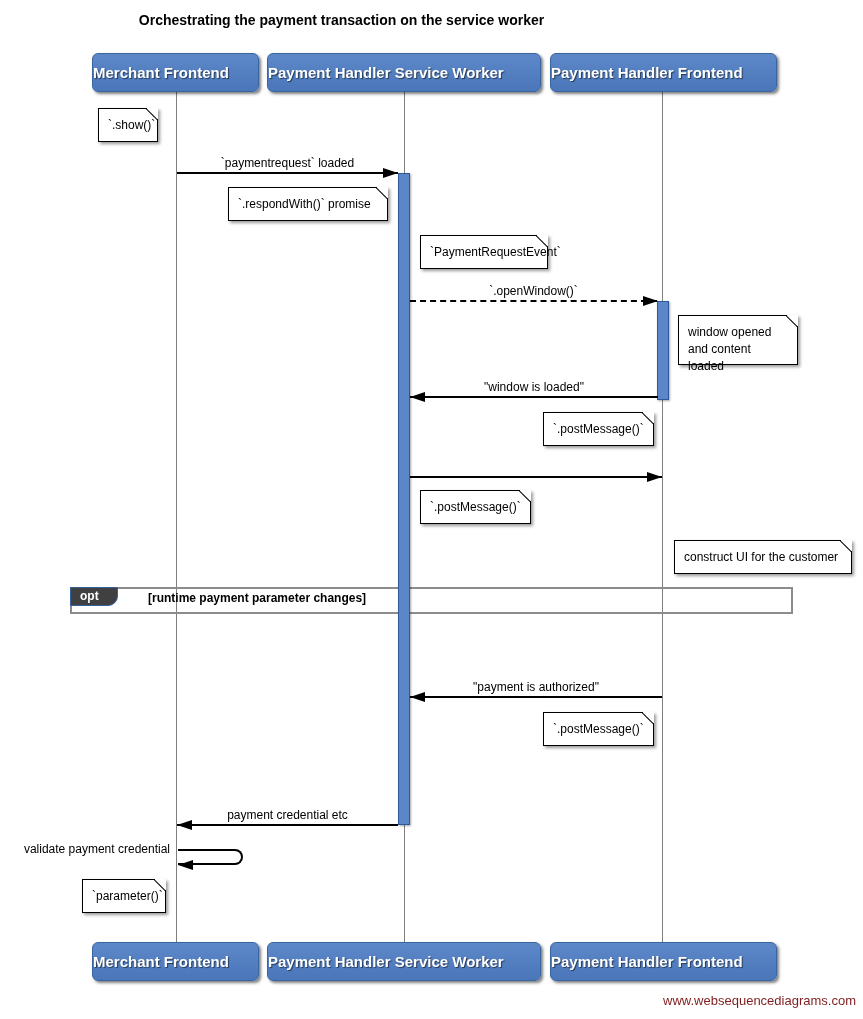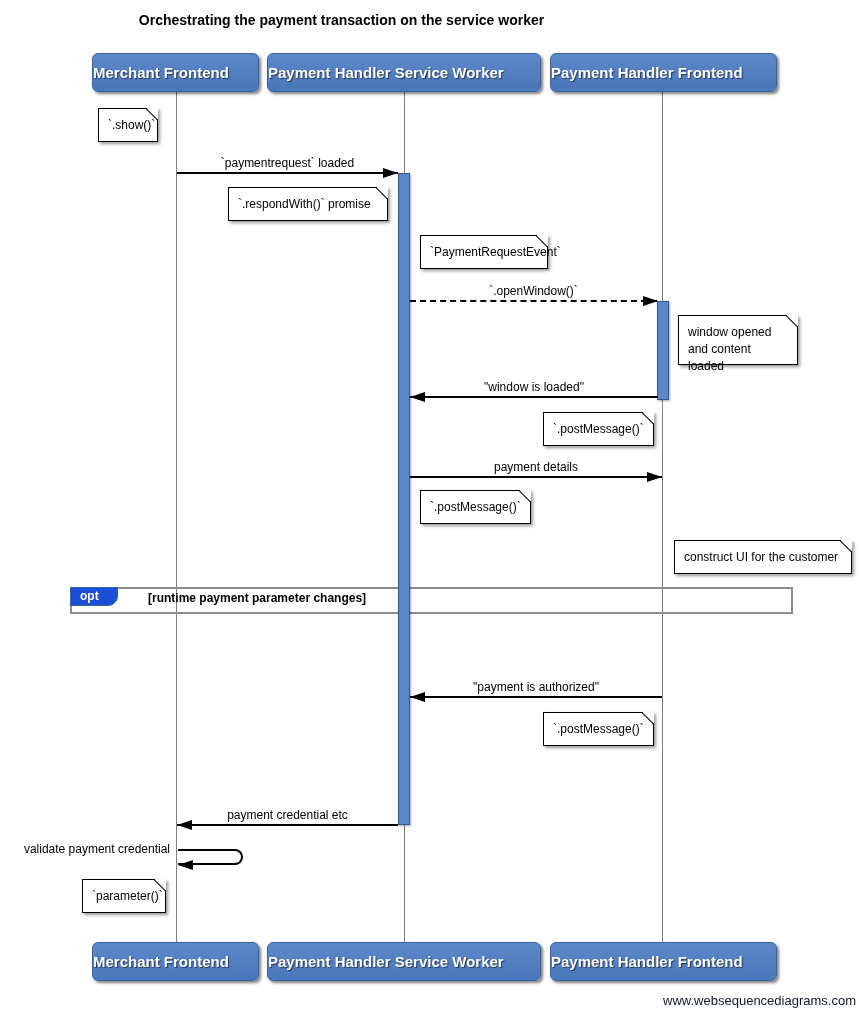--- a/index.html
+++ b/index.html
@@ -35,25 +35,25 @@
   .note::after{content:"";position:absolute;top:5px;right:-3px;width:16px;height:1px;background:#000;transform:rotate(45deg);}
   .mline{position:absolute;height:0;border-top:2px solid #000;}
   .mline.dashed{border-top-style:dashed;}
   .ahead-r{position:absolute;width:0;height:0;border-top:5px solid transparent;border-bottom:5px solid transparent;border-left:15px solid #000;}
   .ahead-l{position:absolute;width:0;height:0;border-top:5px solid transparent;border-bottom:5px solid transparent;border-right:15px solid #000;}
   .mlabel{position:absolute;font-size:12px;text-align:center;}
   .selfloop{position:absolute;box-sizing:border-box;border:2px solid #000;border-left:none;border-radius:0 9px 9px 0;}
   .fragment{position:absolute;box-sizing:border-box;border:2px solid #8c8c8c;background:transparent;}
   .fragment-tab{
     position:absolute;left:-2px;top:-2px;width:48px;height:19px;box-sizing:border-box;
-    background:#1d4ed8;border:1px solid #34629e;border-radius:0 0 10px 0;
+    background:#404040;border:1px solid #34629e;border-radius:0 0 10px 0;
     color:#fff;font-size:12px;font-weight:bold;line-height:17px;padding-left:9px;
   }
   .fragment-cond{position:absolute;left:76px;top:2px;font-size:12px;font-weight:bold;}
-  .footer{position:absolute;right:7px;top:993px;font-size:13px;color:#0f172a;}
+  .footer{position:absolute;right:7px;top:993px;font-size:13px;color:#7f1d1d;}
 </style>
 </head>
 <body>
 
 <div class="stage">
 
   <div class="title">Orchestrating the payment transaction on the service worker</div>
 
   <div class="lifeline" style="left:176px"></div>
   <div class="lifeline" style="left:404px"></div>
@@ -72,21 +72,20 @@
   <div class="ahead-r" style="left:383px;top:168px"></div>
 
   <div class="mlabel" style="left:410px;top:284px;width:247px">`.openWindow()`</div>
   <div class="mline dashed" style="left:410px;top:300px;width:247px"></div>
   <div class="ahead-r" style="left:643px;top:296px"></div>
 
   <div class="mlabel" style="left:410px;top:380px;width:248px">"window is loaded"</div>
   <div class="mline" style="left:410px;top:396px;width:248px"></div>
   <div class="ahead-l" style="left:410px;top:392px"></div>
 
-  <div class="mlabel" style="left:410px;top:460px;width:252px">payment details</div>
   <div class="mline" style="left:410px;top:476px;width:252px"></div>
   <div class="ahead-r" style="left:647px;top:472px"></div>
 
   <div class="mlabel" style="left:410px;top:680px;width:252px">"payment is authorized"</div>
   <div class="mline" style="left:410px;top:696px;width:252px"></div>
   <div class="ahead-l" style="left:410px;top:692px"></div>
 
   <div class="mlabel" style="left:177px;top:808px;width:221px">payment credential etc</div>
   <div class="mline" style="left:177px;top:824px;width:221px"></div>
   <div class="ahead-l" style="left:177px;top:820px"></div>

